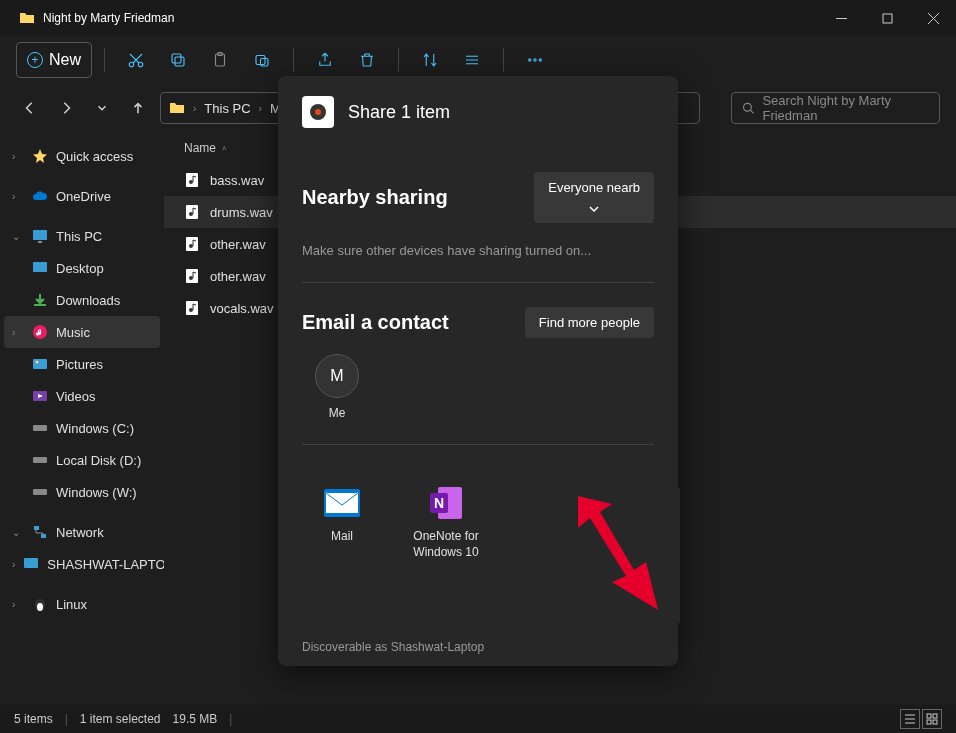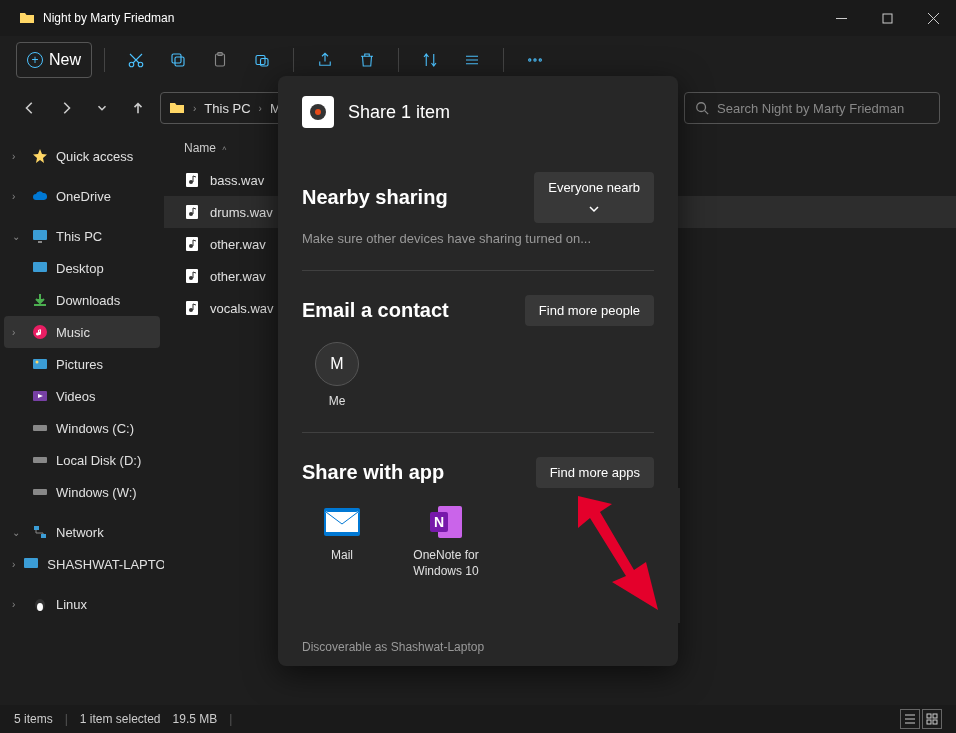--- a/index.html
+++ b/index.html
@@ -18,21 +18,21 @@
 .tbtn.new .plus { width: 16px; height: 16px; border: 1.5px solid #4cc2ff; border-radius: 50%; display: flex; align-items: center; justify-content: center; color: #4cc2ff; font-size: 12px; line-height: 1; }
 .tsep { width: 1px; height: 24px; background: #444; margin: 0 8px; }
 .tico { width: 18px; height: 18px; stroke: #4cc2ff; fill: none; stroke-width: 1.5; }
 .tico.gray { stroke: #888; }
 
 .addrbar { height: 48px; display: flex; align-items: center; padding: 0 16px; gap: 8px; }
 .navbtn { width: 28px; height: 28px; display: flex; align-items: center; justify-content: center; color: #ccc; }
 .navbtn svg { width: 14px; height: 14px; stroke: #ccc; fill: none; stroke-width: 1.8; }
 .crumbs { flex: 1; height: 32px; border: 1px solid #555; border-radius: 4px; display: flex; align-items: center; padding: 0 8px; gap: 8px; font-size: 13px; max-width: 540px; }
 .crumbs .sep { color: #888; font-size: 10px; }
-.searchbox { width: 256px; height: 32px; border: 1px solid #555; border-radius: 4px; display: flex; align-items: center; padding: 0 10px; gap: 8px; color: #888; font-size: 13px; margin-left: auto; }
+.searchbox { width: 209px; height: 32px; border: 1px solid #555; border-radius: 4px; display: flex; align-items: center; padding: 0 10px; gap: 8px; color: #888; font-size: 13px; margin-left: auto; }
 
 .body { display: flex; height: 565px; }
 .sidebar { width: 164px; padding: 8px 4px; overflow: hidden; }
 .sitem { height: 32px; display: flex; align-items: center; padding: 0 8px; gap: 8px; font-size: 13px; border-radius: 4px; white-space: nowrap; }
 .sitem.sel { background: #333; }
 .sitem .chev { width: 12px; color: #888; font-size: 10px; }
 .sitem .ico { width: 16px; height: 16px; flex-shrink: 0; }
 .sgroup { margin-bottom: 8px; }
 
 .filelist { flex: 1; }
@@ -43,21 +43,21 @@
 .frow .fico { width: 16px; height: 16px; }
 
 .share-panel { position: absolute; left: 278px; top: 76px; width: 400px; height: 590px; background: #272727; border-radius: 8px; box-shadow: 0 8px 32px rgba(0,0,0,0.6); padding: 20px 24px; overflow: hidden; }
 .share-hdr { display: flex; align-items: center; gap: 14px; margin-bottom: 28px; }
 .share-hdr .thumb { width: 32px; height: 32px; background: #fff; border-radius: 4px; display: flex; align-items: center; justify-content: center; }
 .share-hdr .title { font-size: 18px; font-weight: 400; color: #fff; }
 .share-sec { padding: 16px 0; }
 .share-row { display: flex; align-items: center; justify-content: space-between; }
 .share-label { font-size: 20px; font-weight: 600; color: #fff; }
 .share-btn { background: #383838; border: none; color: #fff; padding: 8px 14px; border-radius: 4px; font-size: 13px; display: flex; align-items: center; gap: 8px; flex-direction: column; }
-.share-hint { font-size: 13px; color: #999; margin-top: 8px; }
+.share-hint { font-size: 13px; color: #999; margin-top: 20px; }
 .share-div { height: 1px; background: #404040; margin: 8px 0; }
 .contact { display: flex; flex-direction: column; align-items: center; width: 70px; margin-top: 16px; }
 .avatar { width: 44px; height: 44px; border-radius: 50%; background: #333; border: 1px solid #555; display: flex; align-items: center; justify-content: center; font-size: 16px; color: #fff; }
 .contact .name { font-size: 12px; margin-top: 8px; }
 .apps { display: flex; gap: 24px; margin-top: 16px; }
 .app { display: flex; flex-direction: column; align-items: center; width: 80px; text-align: center; }
 .app .aico { width: 36px; height: 36px; display: flex; align-items: center; justify-content: center; }
 .app .aname { font-size: 12px; margin-top: 8px; line-height: 1.3; }
 .disc { position: absolute; bottom: 12px; left: 24px; font-size: 12px; color: #999; }
 
@@ -405,26 +405,20 @@
       <div class="avatar">
           <span>M</span>
         </div>
       <div class="name">Me</div>
     </div>
   </div>
 
   <div class="share-div"></div>
 
   <div class="share-sec">
-    <div class="share-row">
-      <div class="share-label">Share with app</div>
-      <button class="share-btn">
-          <span>Find more apps</span>
-        </button>
-    </div>
     <div class="apps">
       <div class="app">
         <div class="aico">
             <svg width="36" height="28" viewBox="0 0 36 28">
               <rect width="36" height="28" rx="2" fill="#0078d4"></rect>
               <path d="M2 4 L18 16 L34 4" stroke="#fff" fill="none" stroke-width="2"></path>
               <path d="M2 4 h32 v20 h-32 z" fill="#fff"></path>
               <path d="M2 4 L18 16 L34 4" stroke="#0078d4" fill="#fff" stroke-width="1"></path>
             </svg>
           </div>

